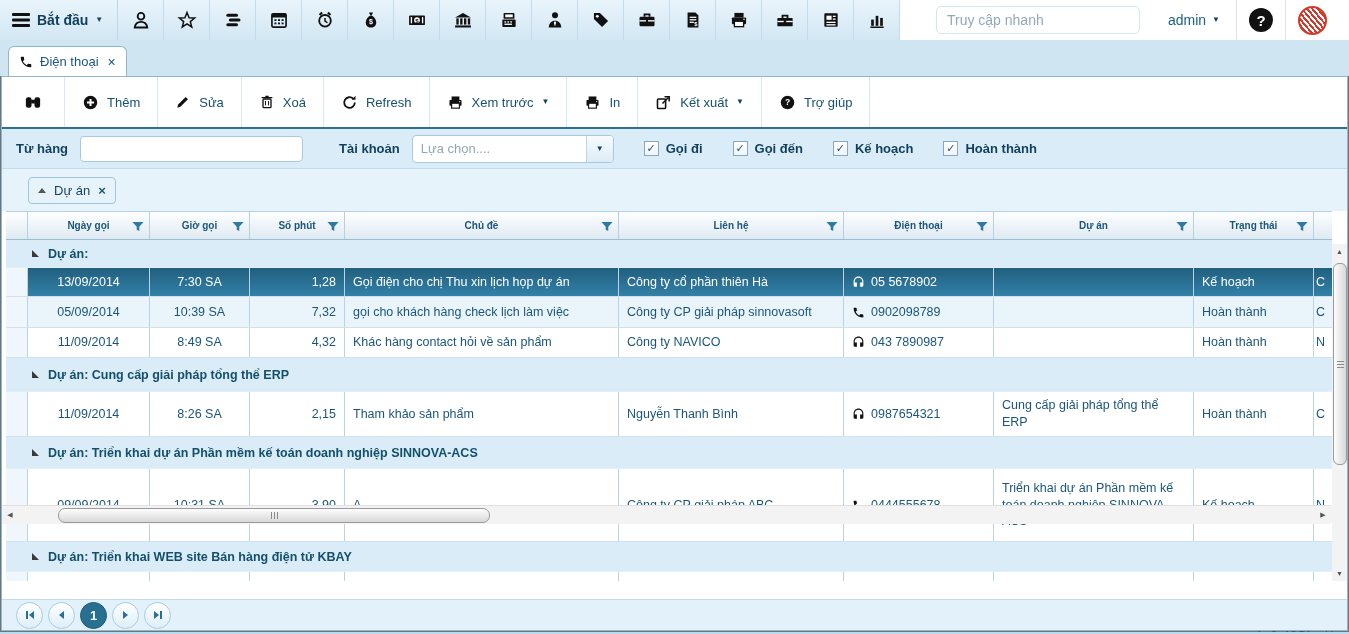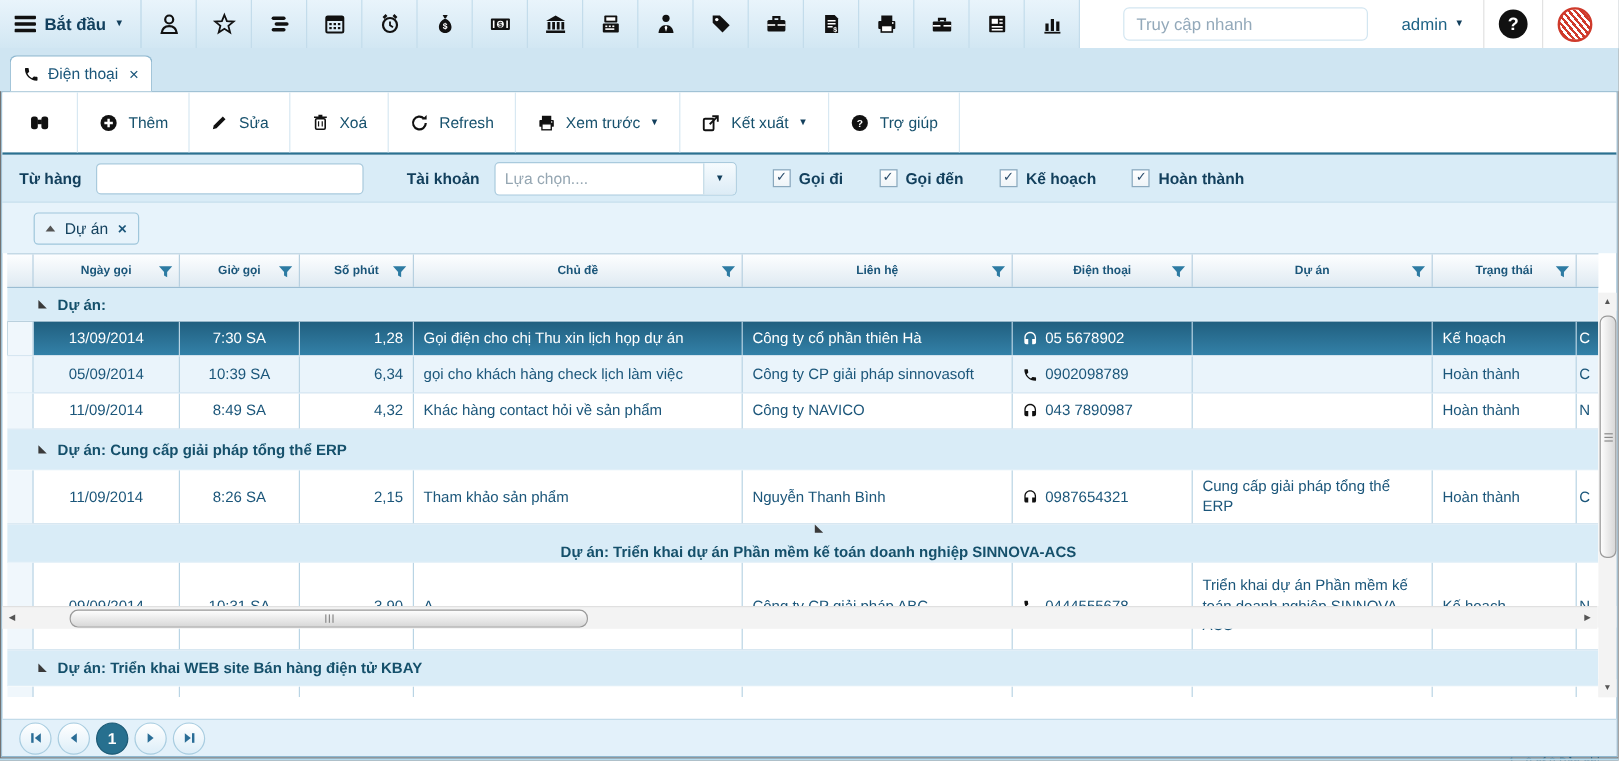--- a/index.html
+++ b/index.html
@@ -399,20 +399,31 @@
         <span>
             <svg width="17" height="17" viewBox="0 0 24 24">
               <rect x="6.5" y="3.5" width="11" height="5" fill="#111"></rect>
               <rect x="3.5" y="8.5" width="17" height="8" rx="1" fill="#111"></rect>
               <rect x="6.5" y="13" width="11" height="7" fill="#fff" stroke="#111" stroke-width="1.6"></rect>
               <circle cx="18" cy="10.7" r="0.9" fill="#fff"></circle>
             </svg>
           </span>
         <span>Xem trước</span>
         <span class="caret">▼</span>
+      </div>
+      <div class="tbtn">
+        <span>
+            <svg width="17" height="17" viewBox="0 0 24 24">
+              <rect x="6.5" y="3.5" width="11" height="5" fill="#111"></rect>
+              <rect x="3.5" y="8.5" width="17" height="8" rx="1" fill="#111"></rect>
+              <rect x="6.5" y="13" width="11" height="7" fill="#fff" stroke="#111" stroke-width="1.6"></rect>
+              <circle cx="18" cy="10.7" r="0.9" fill="#fff"></circle>
+            </svg>
+          </span>
+        <span>In</span>
       </div>
       <div class="tbtn">
         <span>
             <svg width="17" height="17" viewBox="0 0 24 24">
               <rect x="3.5" y="7" width="11.5" height="13.5" rx="1.5" fill="none" stroke="#111" stroke-width="2.2"></rect>
               <path d="M10.5 13.5L19 5" stroke="#111" stroke-width="2.2"></path>
               <path d="M13.5 4H20v6.5" fill="none" stroke="#111" stroke-width="2.2"></path>
             </svg>
           </span>
         <span>Kết xuất</span>
@@ -557,21 +568,21 @@
               <span>05 5678902</span>
             </div>
           <div class="c w-proj"></div>
           <div class="c w-status">Kế hoạch</div>
           <div class="c w-clip" style="border-right:none;padding:0 2px;">C</div>
         </div>
         <div class="r alt" style="height:31px;">
           <div class="c ind w-ind"></div>
           <div class="c center w-date">05/09/2014</div>
           <div class="c center w-time">10:39 SA</div>
-          <div class="c num w-min">6,34</div>
+          <div class="c num w-min">7,32</div>
           <div class="c w-subj">gọi cho khách hàng check lịch làm việc</div>
           <div class="c w-contact">Công ty CP giải pháp sinnovasoft</div>
           <div class="c ph w-phone">
               <span>
                 <svg width="13" height="13" viewBox="0 0 24 24">
                   <path d="M6.62 10.79c1.44 2.83 3.76 5.15 6.59 6.59l2.2-2.2c.27-.27.67-.36 1.02-.24 1.12.37 2.33.57 3.57.57.55 0 1 .45 1 1V20c0 .55-.45 1-1 1-9.39 0-17-7.61-17-17 0-.55.45-1 1-1h3.5c.55 0 1 .45 1 1 0 1.25.2 2.45.57 3.57.11.35.03.74-.25 1.02l-2.2 2.2z" fill="#111"></path>
                 </svg>
               </span>
               <span>0902098789</span>
             </div>
@@ -616,21 +627,21 @@
                   <path d="M12 1c-4.97 0-9 4.03-9 9v7c0 1.66 1.34 3 3 3h3v-8H5v-2c0-3.87 3.13-7 7-7s7 3.13 7 7v2h-4v8h3c1.66 0 3-1.34 3-3v-7c0-4.97-4.03-9-9-9z" fill="#111"></path>
                 </svg>
               </span>
               <span>0987654321</span>
             </div>
           <div class="c w-proj">Cung cấp giải pháp tổng thể ERP</div>
           <div class="c w-status">Hoàn thành</div>
           <div class="c w-clip" style="border-right:none;padding:0 2px;">C</div>
         </div>
 
-        <div class="grp" style="height:32px;flex-direction:column;">
+        <div class="grp" style="height:32px;">
           <span class="gtri"></span>
           <span>Dự án: Triển khai dự án Phần mềm kế toán doanh nghiệp SINNOVA-ACS</span>
         </div>
         <div class="r" style="height:73px;">
           <div class="c ind w-ind"></div>
           <div class="c center w-date">09/09/2014</div>
           <div class="c center w-time">10:31 SA</div>
           <div class="c num w-min">3,90</div>
           <div class="c w-subj">A</div>
           <div class="c w-contact">Công ty CP giải pháp ABC</div>

